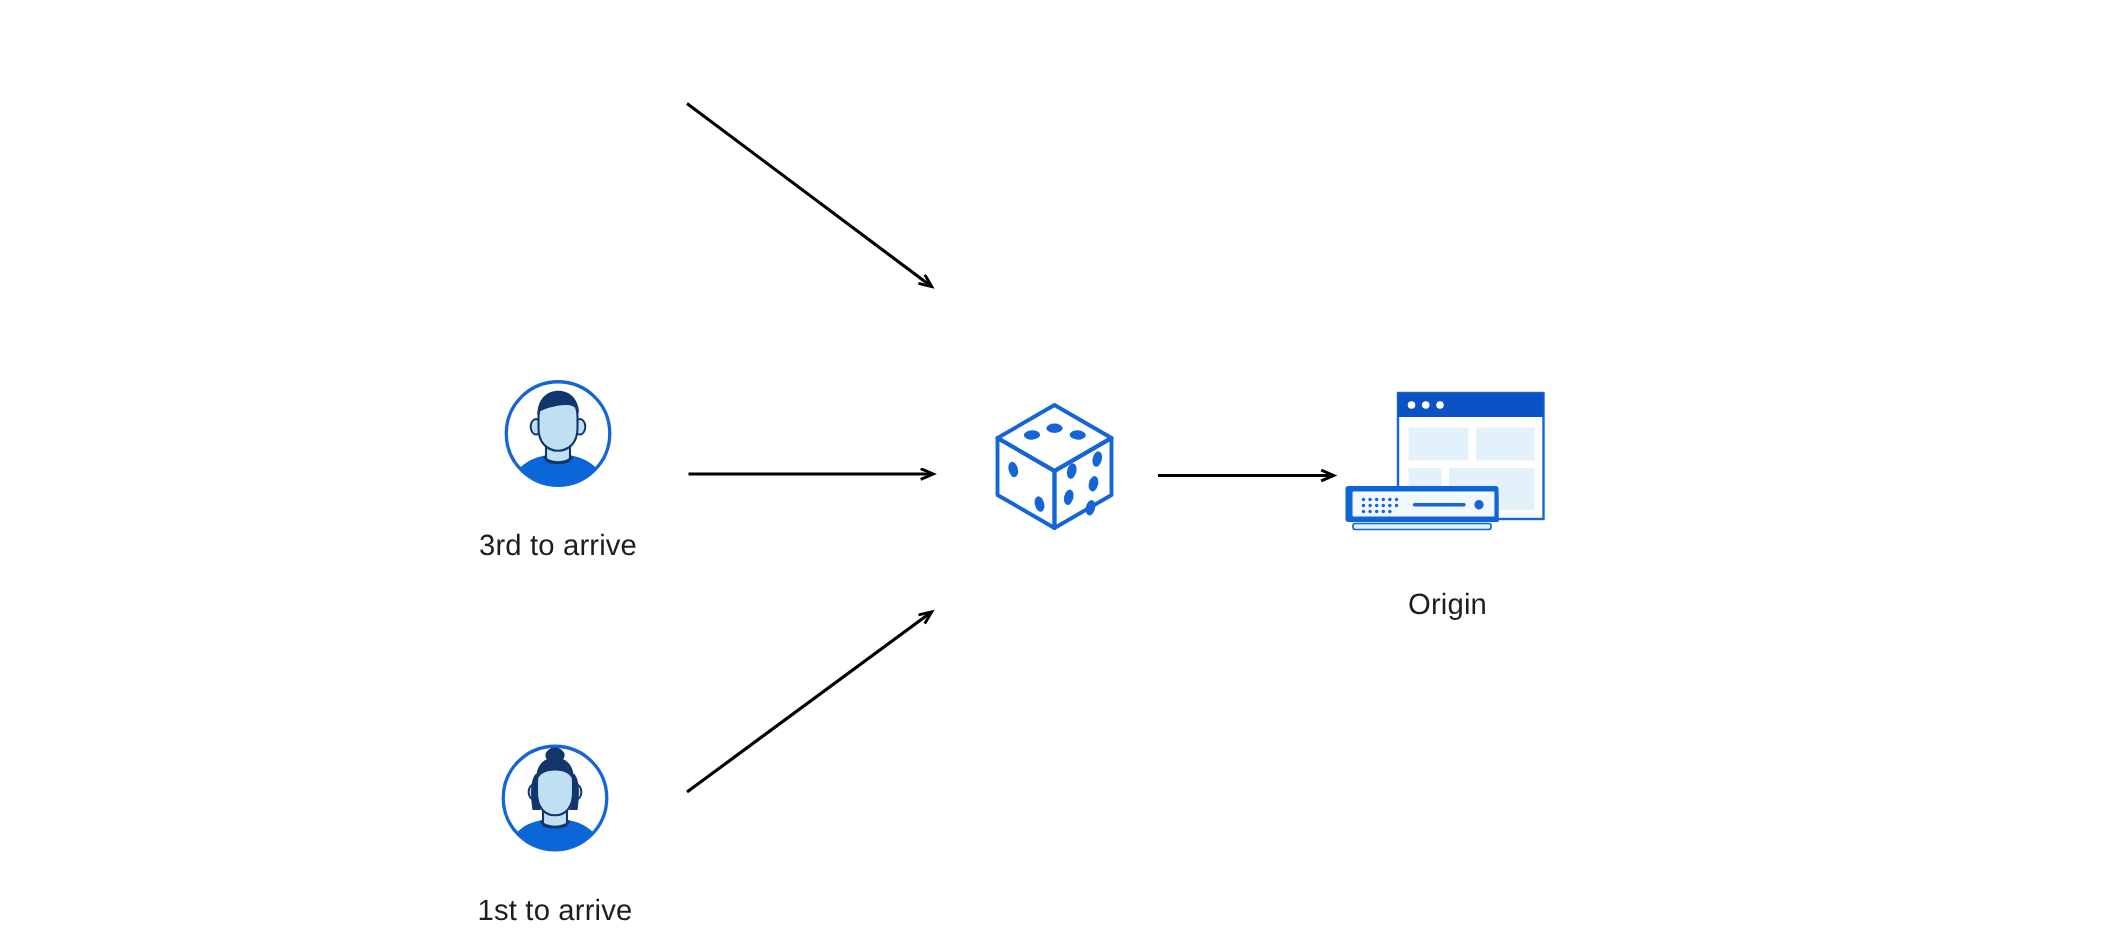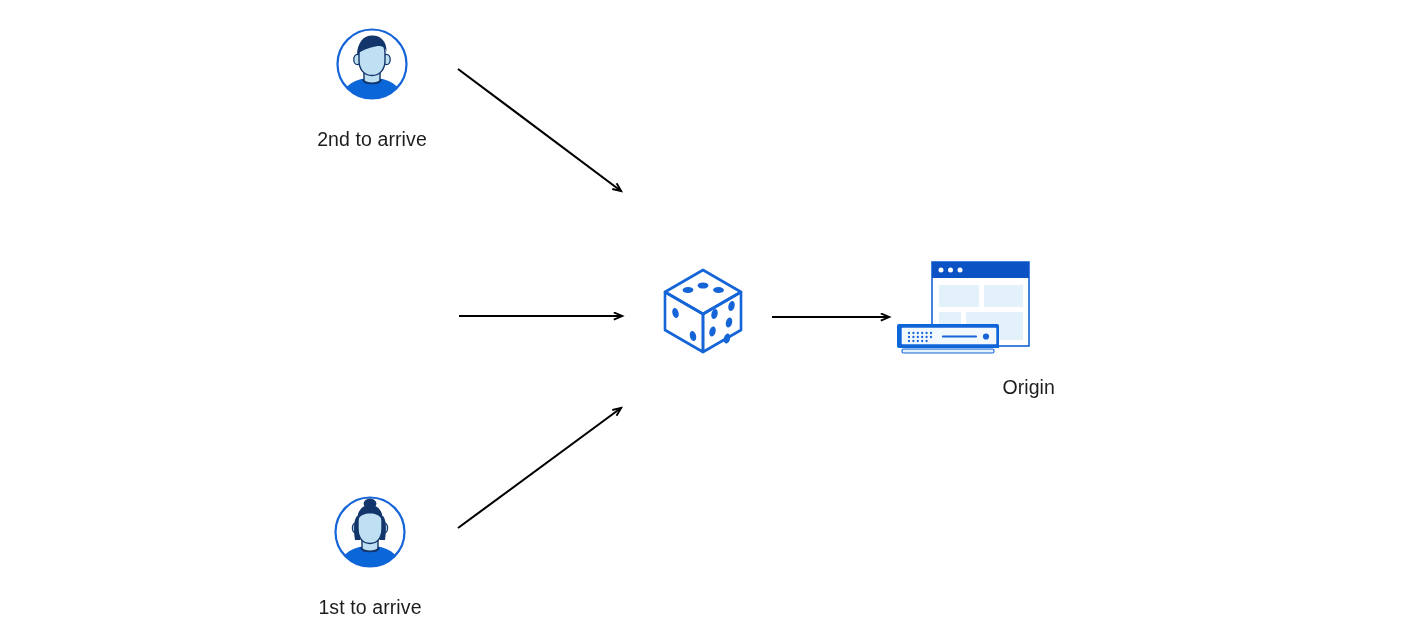--- a/index.html
+++ b/index.html
@@ -39,21 +39,21 @@
     line-height: 1.2;
   }
   .avatar-label {
     margin-top: 26px;
   }
   .origin-node {
     width: 180px;
     text-align: center;
   }
   .origin-label {
-    text-align: right;
+    margin-top: 16px;
   }
   .dice-node {
     width: 90px;
     height: 90px;
   }
   svg.arrow-layer {
     position: absolute;
     left: 0;
     top: 0;
     width: 1405px;
@@ -75,51 +75,44 @@
 
     <line x1="458" y1="69" x2="621" y2="191" stroke="#000000" stroke-width="2.1" marker-end="url(#ah)"></line>
 
     <line x1="459" y1="316" x2="622" y2="316" stroke="#000000" stroke-width="2.1" marker-end="url(#ah)"></line>
 
     <line x1="458" y1="528" x2="621" y2="408" stroke="#000000" stroke-width="2.1" marker-end="url(#ah)"></line>
 
     <line x1="772" y1="317" x2="889" y2="317" stroke="#000000" stroke-width="2.1" marker-end="url(#ah)"></line>
   </svg>
 
-  <div class="node avatar-node" style="left:302px; top:26px;">
+
+  <div class="node avatar-node" style="left:302px; top:251px;">
     <svg class="avatar-svg" width="76" height="76" viewBox="0 0 76 76">
       <defs>
-        <clipPath id="clipA">
+        <clipPath id="clipB">
             <circle cx="38" cy="38" r="34.5"></circle>
           </clipPath>
       </defs>
       <circle cx="38" cy="38" r="34.5" fill="#ffffff" stroke="#1565d8" stroke-width="2.2"></circle>
-      <g clip-path="url(#clipA)">
-
+      <g clip-path="url(#clipB)">
         <path d="M6 76 C8 60 20 52 38 52 C56 52 68 60 70 76 Z" fill="#0b66d8"></path>
-
         <path d="M30 44 L30 55 C30 58.5 46 58.5 46 55 L46 44 Z" fill="#bfe0f2" stroke="#12356b" stroke-width="1.4" stroke-linejoin="round"></path>
-
         <path d="M28.5 53.5 C32 58.5 44 58.5 47.5 53.5" fill="none" stroke="#12356b" stroke-width="1.5"></path>
-
         <ellipse cx="23.4" cy="33.5" rx="3.6" ry="5.2" fill="#bfe0f2" stroke="#12356b" stroke-width="1.3"></ellipse>
         <ellipse cx="52.6" cy="33.5" rx="3.6" ry="5.2" fill="#bfe0f2" stroke="#12356b" stroke-width="1.3"></ellipse>
-
         <path d="M25 27 C25 17.5 30.5 12 38 12 C45.5 12 51 17.5 51 27 L51 34.5
                  C51 43.5 45.8 49.5 38 49.5 C30.2 49.5 25 43.5 25 34.5 Z" fill="#bfe0f2" stroke="#12356b" stroke-width="1.4"></path>
-
-        <path d="M23.8 28.5 C23.2 16.5 29.5 9.5 38.2 9.5 C47 9.5 53 15.5 52.6 26.5
-                 C52.4 23 50.5 20.6 47 20.2 C42 19.6 34 22.4 28.6 24.8
-                 C26.3 25.8 24.6 27 23.8 28.5 Z" fill="#12356b"></path>
-        <path d="M23.8 28.5 C23.6 23.8 24.6 21 26.2 18.6" fill="none" stroke="#12356b" stroke-width="1.2"></path>
-      </g>
-    </svg>
-    <div class="node-label avatar-label">2nd to arrive</div>
-  </div>
-
+        <path d="M24.2 26 C24.2 15.5 30 9.5 38.2 9.5 C46.4 9.5 52.2 15.5 52.2 26
+                 C51.4 21.4 48.6 19.2 44 19 C40.6 18.8 36 19.6 32 20.8
+                 C27.8 22 25 23.4 24.2 26 Z" fill="#12356b"></path>
+      </g>
+    </svg>
+    <div class="node-label avatar-label">3rd to arrive</div>
+  </div>
 
   <div class="node avatar-node" style="left:300px; top:494px;">
     <svg class="avatar-svg" width="76" height="76" viewBox="0 0 76 76">
       <defs>
         <clipPath id="clipC">
             <circle cx="38" cy="38" r="34.5"></circle>
           </clipPath>
       </defs>
       <circle cx="38" cy="38" r="34.5" fill="#ffffff" stroke="#1565d8" stroke-width="2.2"></circle>
       <g clip-path="url(#clipC)">

